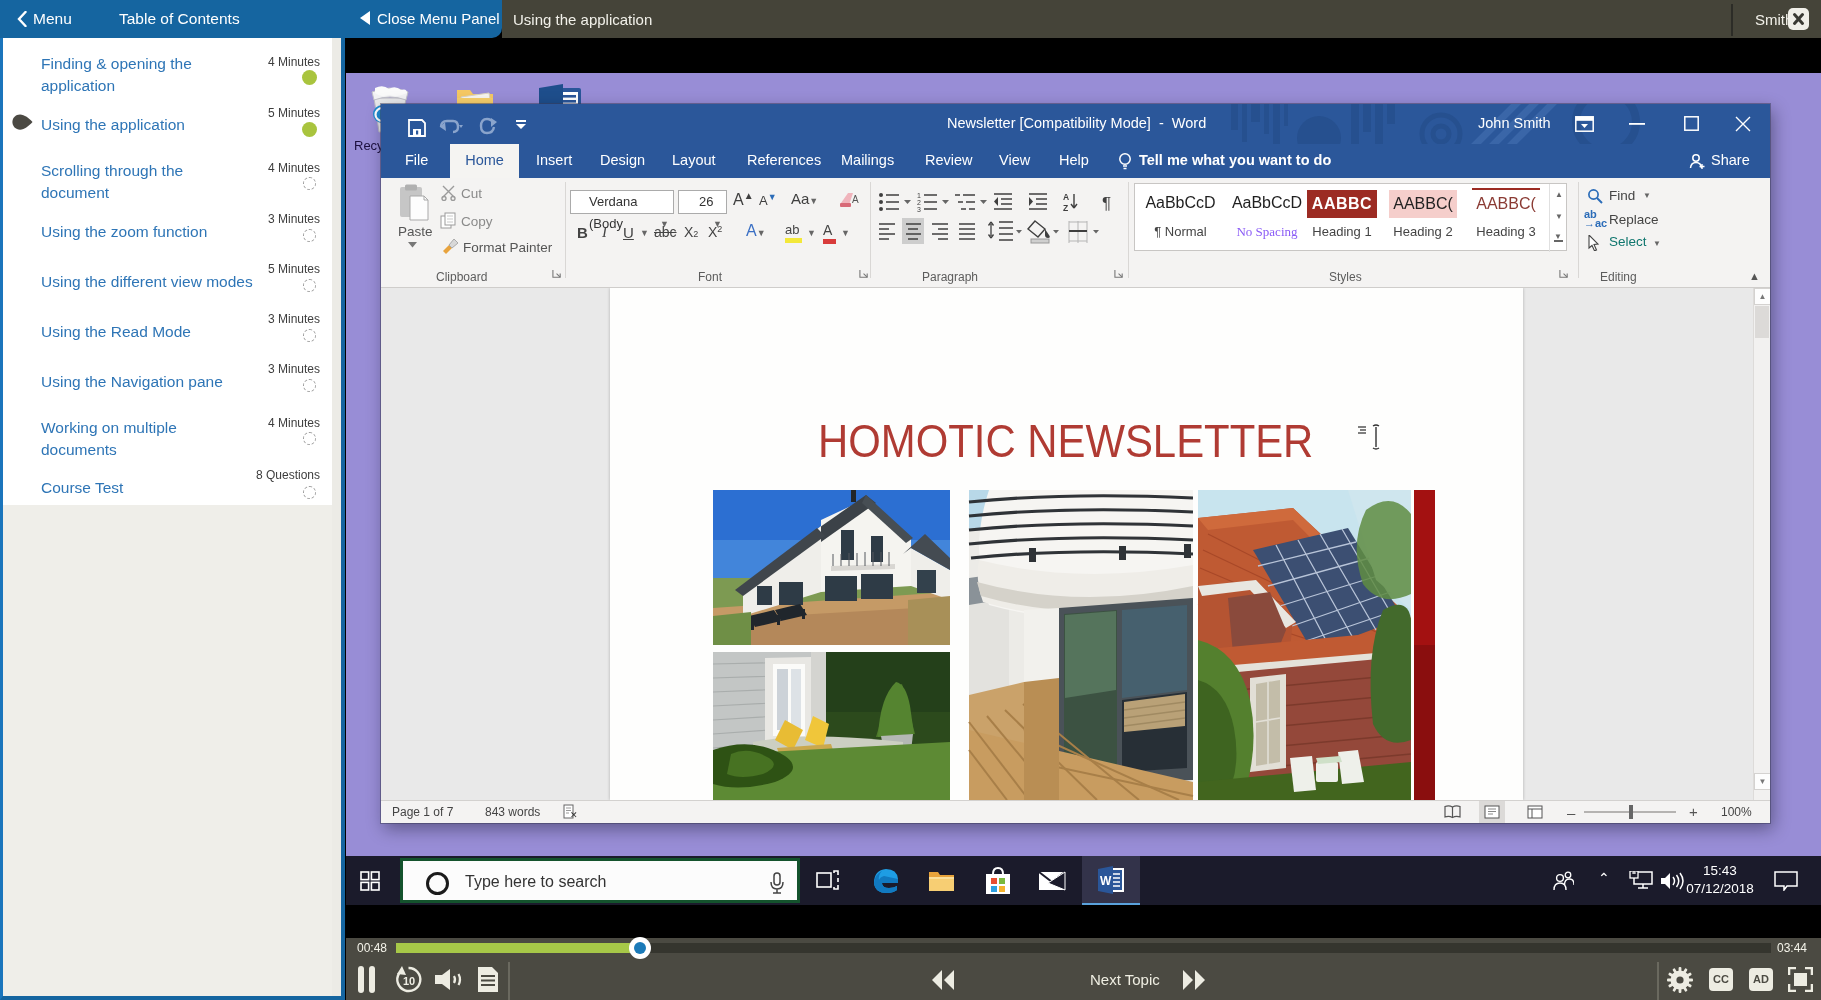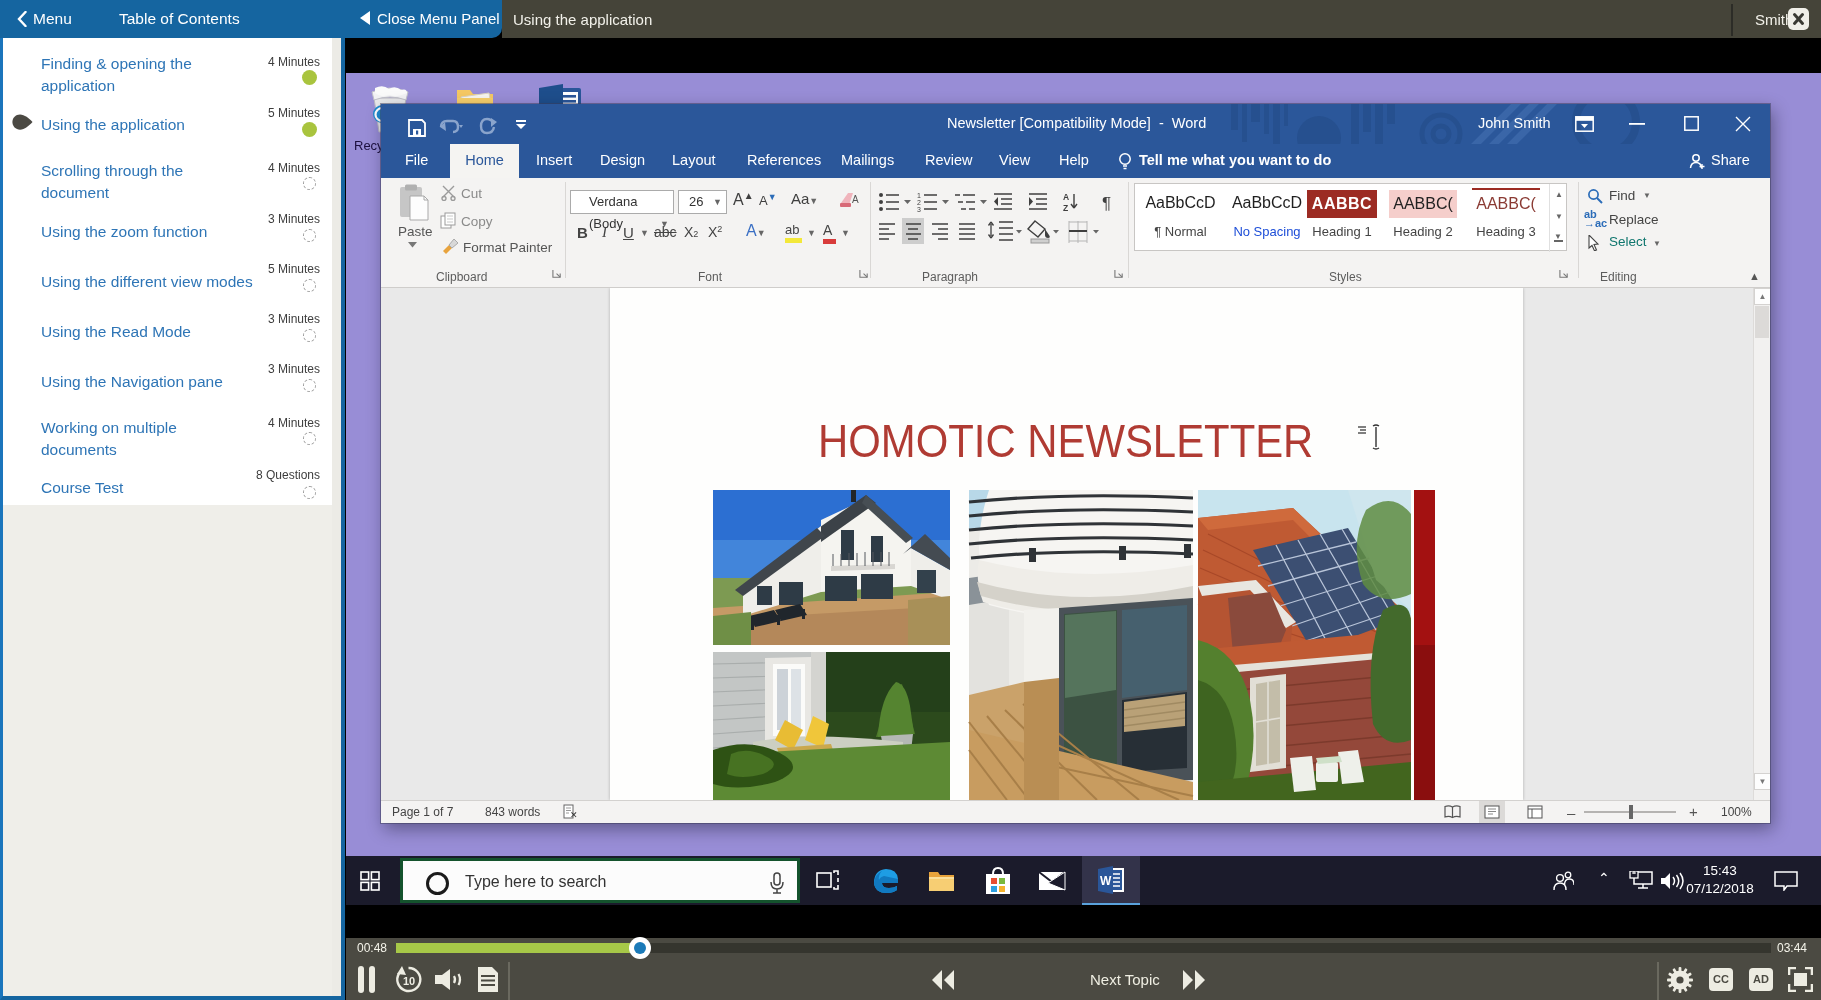--- a/index.html
+++ b/index.html
@@ -258,21 +258,21 @@
         </svg>
         <div class="rtxt" style="left:82px; top:62px; font-size:13.5px; color:#555;">Format Painter</div>
         <div class="rlabel" style="left:55px;">Clipboard</div>
         <svg class="launcher" style="left:171px;" width="11" height="11" viewBox="0 0 11 11">
             <path d="M1 1 L1 9 L9 9 M9 5 L9 9 L5 9" fill="none" stroke="#777" stroke-width="1.2"></path>
             <path d="M5 5 L9 9" stroke="#777" stroke-width="1.2"></path>
           </svg>
         <div class="rsep" style="left:184px;"></div>
 
         <div class="abs" style="left:189px; top:12px; width:104px; height:24px; background:#fff; border:1px solid #ababab; font-size:13px; color:#333; line-height:22px; padding-left:18px;">Verdana (Body<span style="float:right; margin-right:4px; color:#666; font-size:9px;">▼</span></div>
-        <div class="abs" style="left:297px; top:12px; width:49px; height:24px; background:#fff; border:1px solid #ababab; font-size:13px; color:#333; line-height:22px; padding-left:10px;">26<span style="float:right; margin-right:4px; color:#666; font-size:9px;">▼</span></div>
+        <div class="abs" style="left:297px; top:12px; width:49px; height:24px; background:#fff; border:1px solid #ababab; font-size:13px; color:#333; line-height:22px; padding-left:20px;">26<span style="float:right; margin-right:4px; color:#666; font-size:9px;">▼</span></div>
         <div class="rtxt" style="left:352px; top:12px; font-size:16px; color:#3f3f3f;">A<span style="font-size:10px; vertical-align:6px;">▲</span></div>
         <div class="rtxt" style="left:378px; top:14px; font-size:13px; color:#3f3f3f;">A<span style="font-size:9px; vertical-align:5px; color:#2b6cb8;">▼</span></div>
         <div class="rtxt" style="left:410px; top:12px; font-size:15px; color:#3f3f3f;">Aa<span style="font-size:9px; color:#666;">▼</span></div>
         <svg class="abs" style="left:458px; top:13px;" width="20" height="18" viewBox="0 0 20 18">
           <path d="M2 12 L9 2 L14 2 L10 14 Z" fill="#f0b4bc"></path>
             <rect x="1" y="12" width="11" height="4" rx="1" fill="#d86a78"></rect>
           <text x="13" y="12" font-size="10" fill="#555">A</text>
         </svg>
 
         <div class="rtxt" style="left:196px; top:46px; font-weight:bold; font-size:15px;">B</div>
@@ -374,21 +374,21 @@
         <svg class="launcher" style="left:733px;" width="11" height="11" viewBox="0 0 11 11">
             <path d="M1 1 L1 9 L9 9 M9 5 L9 9 L5 9" fill="none" stroke="#777" stroke-width="1.2"></path>
             <path d="M5 5 L9 9" stroke="#777" stroke-width="1.2"></path>
           </svg>
         <div class="rsep" style="left:747px;"></div>
 
         <div class="abs" style="left:753px; top:5px; width:433px; height:68px; background:#fff; border:1px solid #c8c6c4;">
           <div class="abs" style="left:8px; top:10px; width:75px; text-align:center; font-size:16px; color:#1f1f1f;">AaBbCcD</div>
           <div class="abs" style="left:8px; top:40px; width:75px; text-align:center; font-size:13px; color:#444;">¶ Normal</div>
           <div class="abs" style="left:92px; top:10px; width:80px; text-align:center; font-size:16px; color:#1f1f1f;">AaBbCcD</div>
-          <div class="abs" style="left:92px; top:40px; width:80px; text-align:center; font-size:13px; color:#1d4ed8;">No Spacing</div>
+          <div class="abs" style="left:92px; top:40px; width:80px; text-align:center; font-size:13px; color:#8b5cf6;font-family:Liberation Serif, serif;">No Spacing</div>
           <div class="abs" style="left:172px; top:6px; width:70px; height:28px; background:#9c2b23; color:#fff; font-size:16px; font-weight:bold; text-align:center; line-height:28px; letter-spacing:0.5px;">AABBC</div>
           <div class="abs" style="left:172px; top:40px; width:70px; text-align:center; font-size:13px; color:#444;">Heading 1</div>
           <div class="abs" style="left:254px; top:6px; width:68px; height:28px; background:#f5cecb; color:#222; font-size:16px; text-align:center; line-height:28px;">AABBC(</div>
           <div class="abs" style="left:254px; top:40px; width:68px; text-align:center; font-size:13px; color:#444;">Heading 2</div>
           <div class="abs" style="left:337px; top:4px; width:68px; border-top:2px solid #9c2b23;"></div>
           <div class="abs" style="left:337px; top:6px; width:68px; height:28px; color:#8a3a33; font-size:16px; text-align:center; line-height:28px;">AABBC(</div>
           <div class="abs" style="left:337px; top:40px; width:68px; text-align:center; font-size:13px; color:#444;">Heading 3</div>
           <div class="abs" style="left:414px; top:0; width:19px; height:68px; border-left:1px solid #e0e0e0;">
             <div class="abs" style="left:5px; top:6px; font-size:8px; color:#666;">▲</div>
             <div class="abs" style="left:5px; top:28px; font-size:8px; color:#666;">▼</div>

